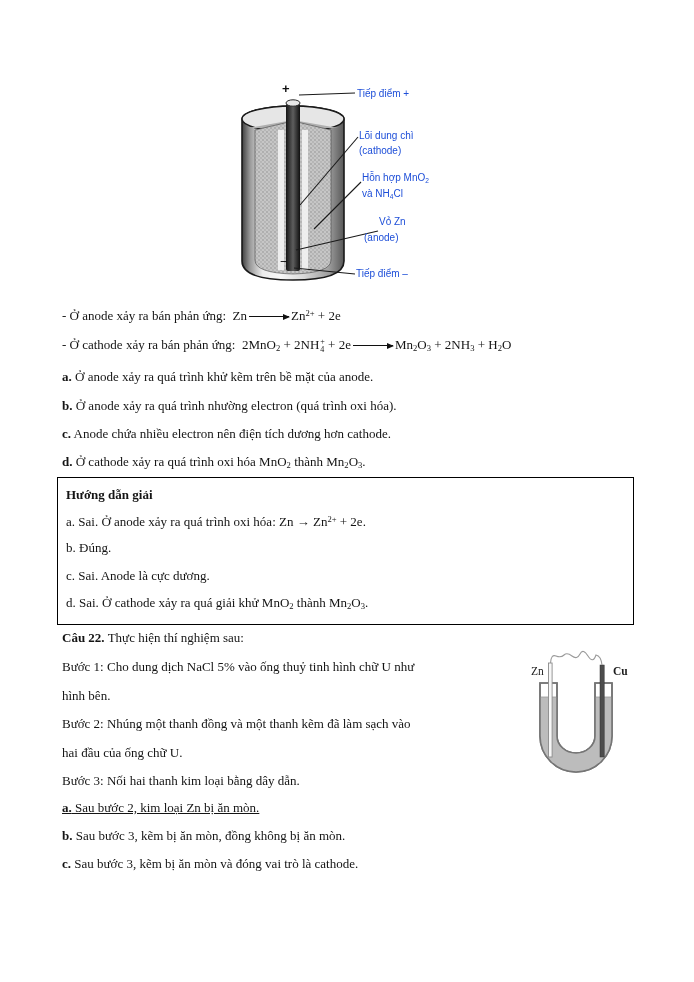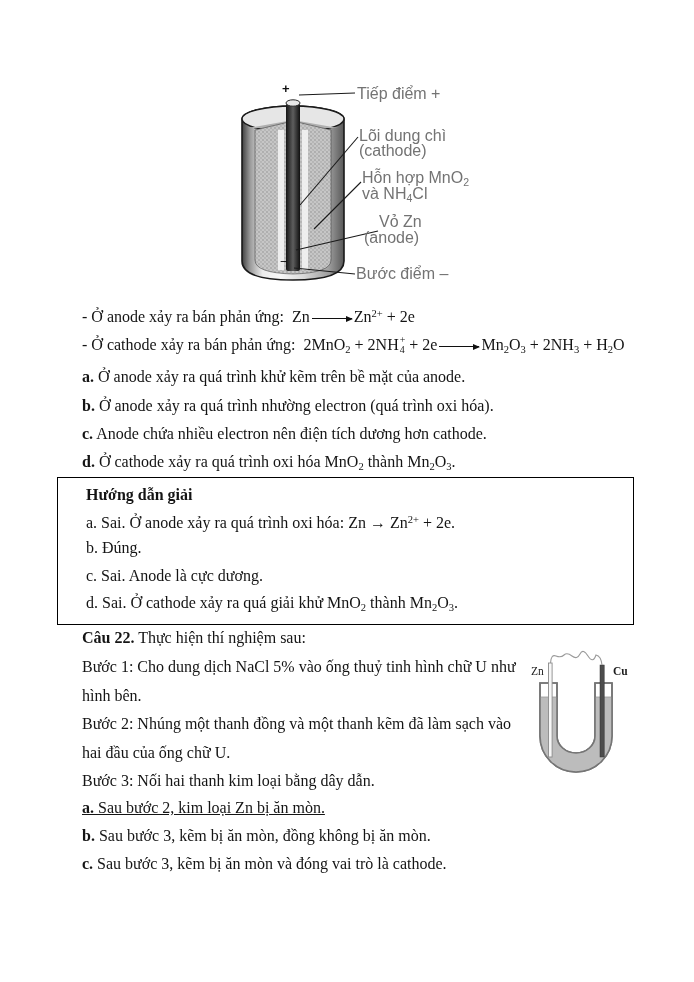--- a/index.html
+++ b/index.html
@@ -3,21 +3,21 @@
 <meta charset="utf-8">
 <style>
   html,body{margin:0;padding:0;background:#ffffff;}
   .page{
     position:relative;width:694px;height:982px;background:#ffffff;overflow:hidden;
     font-family:"Liberation Serif","DejaVu Serif",serif;color:#141414;
   }
   
   .tline{
     position:absolute;left:62px;white-space:nowrap;
-    font-size:16px;line-height:21px;color:#141414;margin-left:20px;
+    font-size:13px;line-height:21px;color:#141414;
   }
   .boxline{left:66px;}
   .tk-b{font-weight:700;}
   .tk-sub{font-size:0.66em;vertical-align:-0.24em;}
   .tk-sup{font-size:0.66em;vertical-align:0.44em;}
   .tk-stack{display:inline-block;vertical-align:-0.34em;font-size:0.62em;line-height:1.02;text-align:left;margin-left:1px;}
   .tk-stack span{display:block;}
   .tk-arr{display:inline-block;width:40px;height:3px;border-top:1.4px solid #101010;position:relative;margin:0 2px;}
   .tk-arr::after{
     content:"";position:absolute;right:-1px;top:-2.9px;width:0;height:0;
@@ -26,21 +26,21 @@
   
   .solution-box{
     position:absolute;left:57px;top:477px;width:577px;height:148px;
     border:1.6px solid #000;box-sizing:border-box;background:transparent;
   }
   
   .fig{position:absolute;}
   .fig-battery{left:238px;top:83px;width:235px;height:212px;}
   .fig-utube{left:518px;top:648px;width:130px;height:140px;}
   .blab{position:absolute;font-family:"Liberation Sans","DejaVu Sans",sans-serif;
-        font-size:16px;line-height:15.5px;color:#737373;white-space:nowrap;}
+        font-size:10px;line-height:15.5px;color:#1d4ed8;white-space:nowrap;}
   .blab .tk-sub{vertical-align:-0.28em;}
   .bsign{position:absolute;font-family:"Liberation Sans","DejaVu Sans",sans-serif;
          font-weight:700;font-size:13px;line-height:13px;color:#101010;}
   .ulab{position:absolute;font-family:"Liberation Serif","DejaVu Serif",serif;
         font-size:11.5px;line-height:13px;color:#1d1d1d;white-space:nowrap;}
   svg{display:block;}
 </style>
 </head>
 <body>
 
@@ -94,21 +94,21 @@
     </svg>
     <div class="bsign" style="left:44px;top:-1px;">+</div>
     <div class="bsign" style="left:42px;top:172px;font-weight:400;">−</div>
     <div class="blab" style="left:119px;top:3px;">Tiếp điểm +</div>
     <div class="blab" style="left:121px;top:45px;">Lõi dung chì</div>
     <div class="blab" style="left:121px;top:60px;">(cathode)</div>
     <div class="blab" style="left:124px;top:87px;"><span class="tk-p">Hỗn hợp MnO</span><span class="tk-sub">2</span></div>
     <div class="blab" style="left:124px;top:103px;"><span class="tk-p">và NH</span><span class="tk-sub">4</span><span class="tk-p">Cl</span></div>
     <div class="blab" style="left:141px;top:131px;">Vỏ Zn</div>
     <div class="blab" style="left:126px;top:147px;">(anode)</div>
-    <div class="blab" style="left:118px;top:183px;">Bước điểm –</div>
+    <div class="blab" style="left:118px;top:183px;">Tiếp điểm –</div>
   </div>
 
   <div class="tline" style="top:303px;"><span class="tk-p">- Ở anode xảy ra bán phản ứng:&nbsp; Zn</span><span class="tk-arr"></span><span class="tk-p">Zn</span><span class="tk-sup">2+</span><span class="tk-p"> + 2e</span></div>
   <div class="tline" style="top:334px;"><span class="tk-p">- Ở cathode xảy ra bán phản ứng:&nbsp; 2MnO</span><span class="tk-sub">2</span><span class="tk-p"> + 2NH</span><span class="tk-stack"><span>+</span><span>4</span></span><span class="tk-p"> + 2e</span><span class="tk-arr"></span><span class="tk-p">Mn</span><span class="tk-sub">2</span><span class="tk-p">O</span><span class="tk-sub">3</span><span class="tk-p"> + 2NH</span><span class="tk-sub">3</span><span class="tk-p"> + H</span><span class="tk-sub">2</span><span class="tk-p">O</span></div>
 
   <div class="tline" style="top:395px;"><span class="tk-b">b.</span><span class="tk-p"> Ở anode xảy ra quá trình nhường electron (quá trình oxi hóa).</span></div>
   <div class="tline" style="top:366px;"><span class="tk-b">a.</span><span class="tk-p"> Ở anode xảy ra quá trình khử kẽm trên bề mặt của anode.</span></div>
   <div class="tline" style="top:423px;"><span class="tk-b">c.</span><span class="tk-p"> Anode chứa nhiều electron nên điện tích dương hơn cathode.</span></div>
   <div class="tline" style="top:451px;"><span class="tk-b">d.</span><span class="tk-p"> Ở cathode xảy ra quá trình oxi hóa MnO</span><span class="tk-sub">2</span><span class="tk-p"> thành Mn</span><span class="tk-sub">2</span><span class="tk-p">O</span><span class="tk-sub">3</span><span class="tk-p">.</span></div>
 

